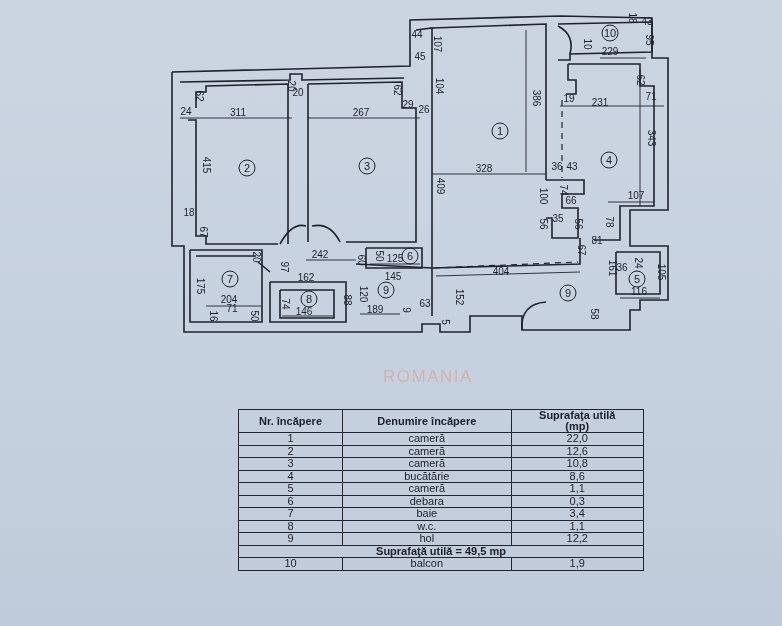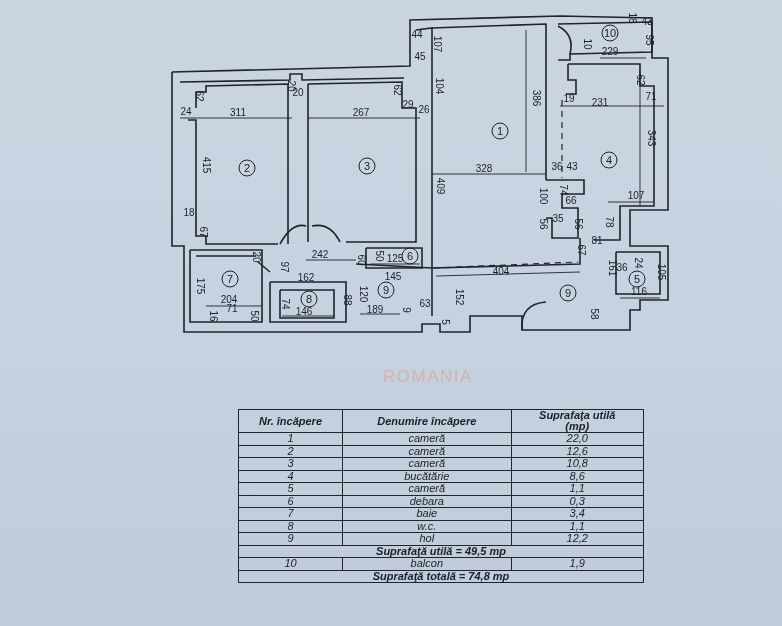--- a/index.html
+++ b/index.html
@@ -26,21 +26,21 @@
       position: absolute; left: 420px; top: 290px; font-size: 44px; font-weight: bold;
       color: rgba(255,255,255,0.28); letter-spacing: 2px;
       font-family: "Liberation Sans", sans-serif;
     }
     table.areas {
       position: absolute; left: 238px; top: 409px; width: 406px;
       border-collapse: collapse; font-size: 11px; color: #1c1f27;
     }
     table.areas td, table.areas th {
       border: 1.5px solid #22252d; padding: 0 20px; height: 11.5px; line-height: 11px;
-      text-align: center; font-weight: normal; font-style: italic;
+      text-align: center; font-weight: normal;
     }
     table.areas th { height: 22px; font-weight: bold; font-size: 11px; }
     table.areas .c1 { width: 80px; }
     table.areas .c2 { width: 200px; }
     table.areas .c3 { width: 130px; }
     table.areas .sum { font-weight: bold; }
     table.areas td.date { text-align: left; padding-left: 4px; }
     table.areas td.exec { text-align: left; font-weight: bold; padding-left: 4px; }
   </style>
 </head>
@@ -271,18 +271,15 @@
       </tbody>
     <tbody>
       <tr>
         <td colspan="3" class="sum">Suprafaţă utilă = 49,5 mp</td>
       </tr>
       <tr>
         <td>10</td>
         <td>balcon</td>
         <td>1,9</td>
       </tr>
-      <tr>
-        <td colspan="3" class="sum">Suprafaţă totală = 74,8 mp</td>
-      </tr>
     </tbody>
   </table>
 </div>
 
 </body></html>

